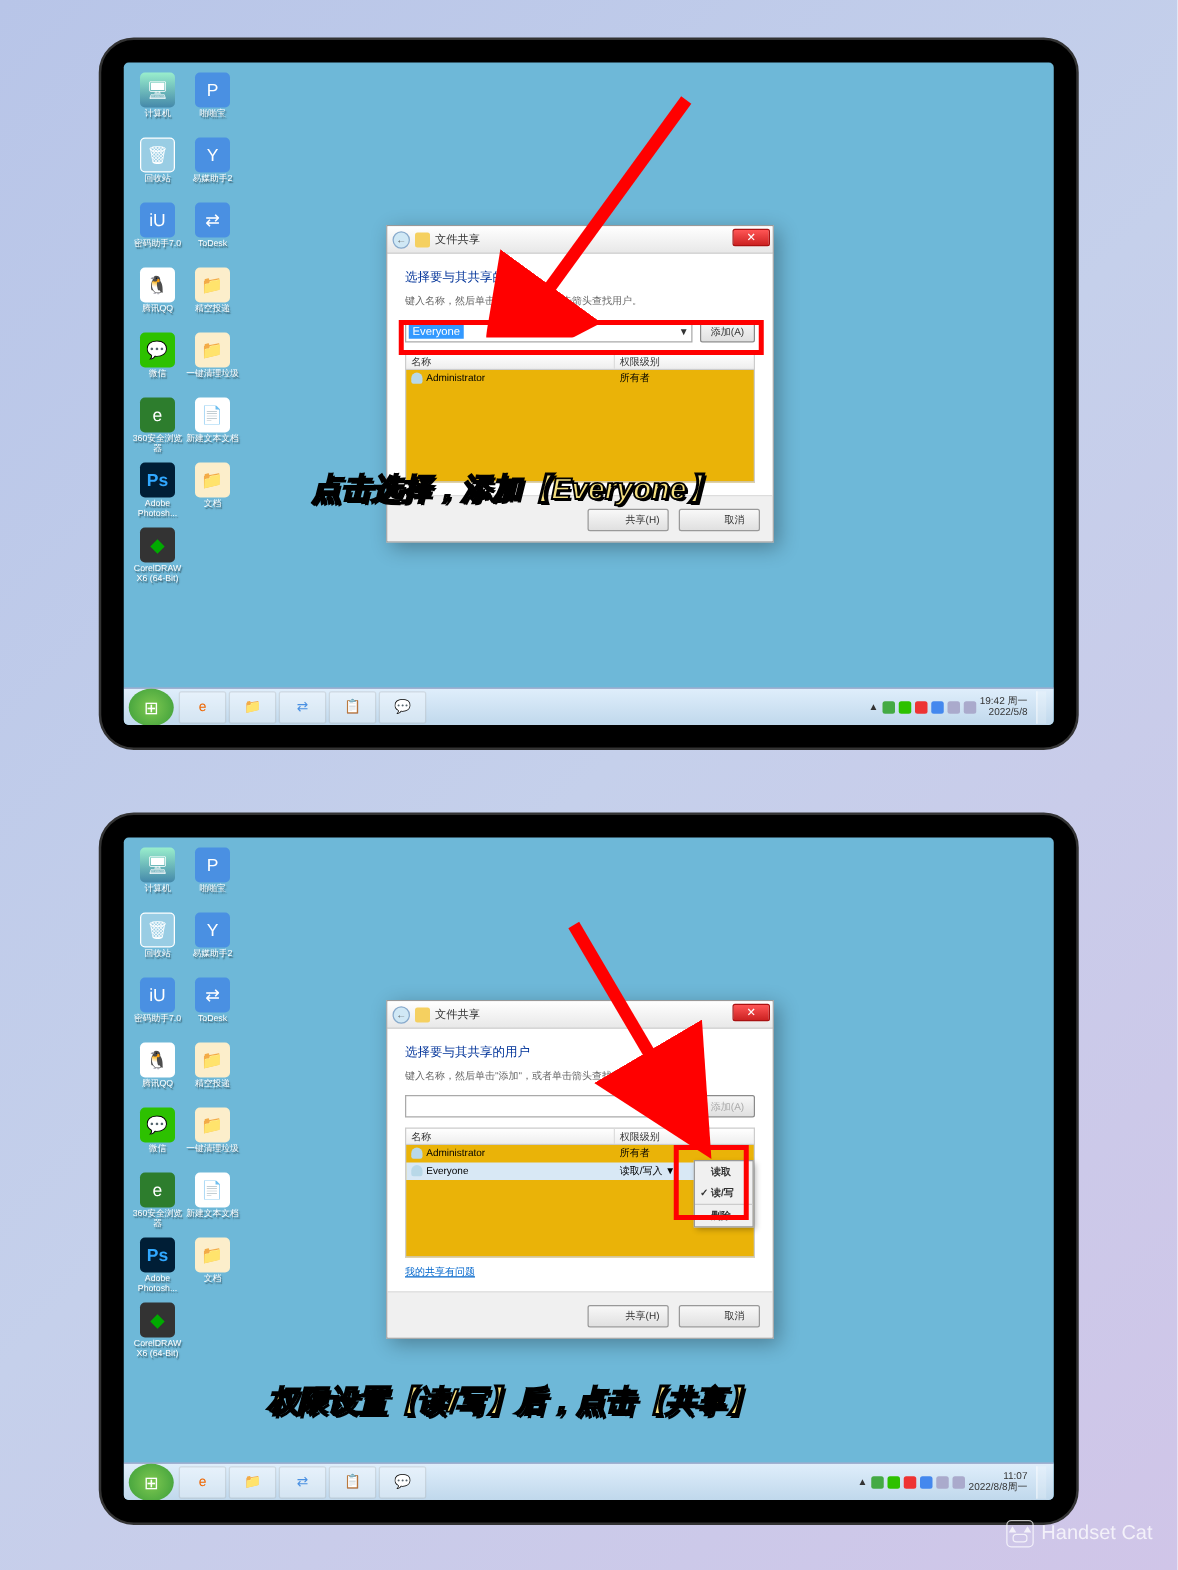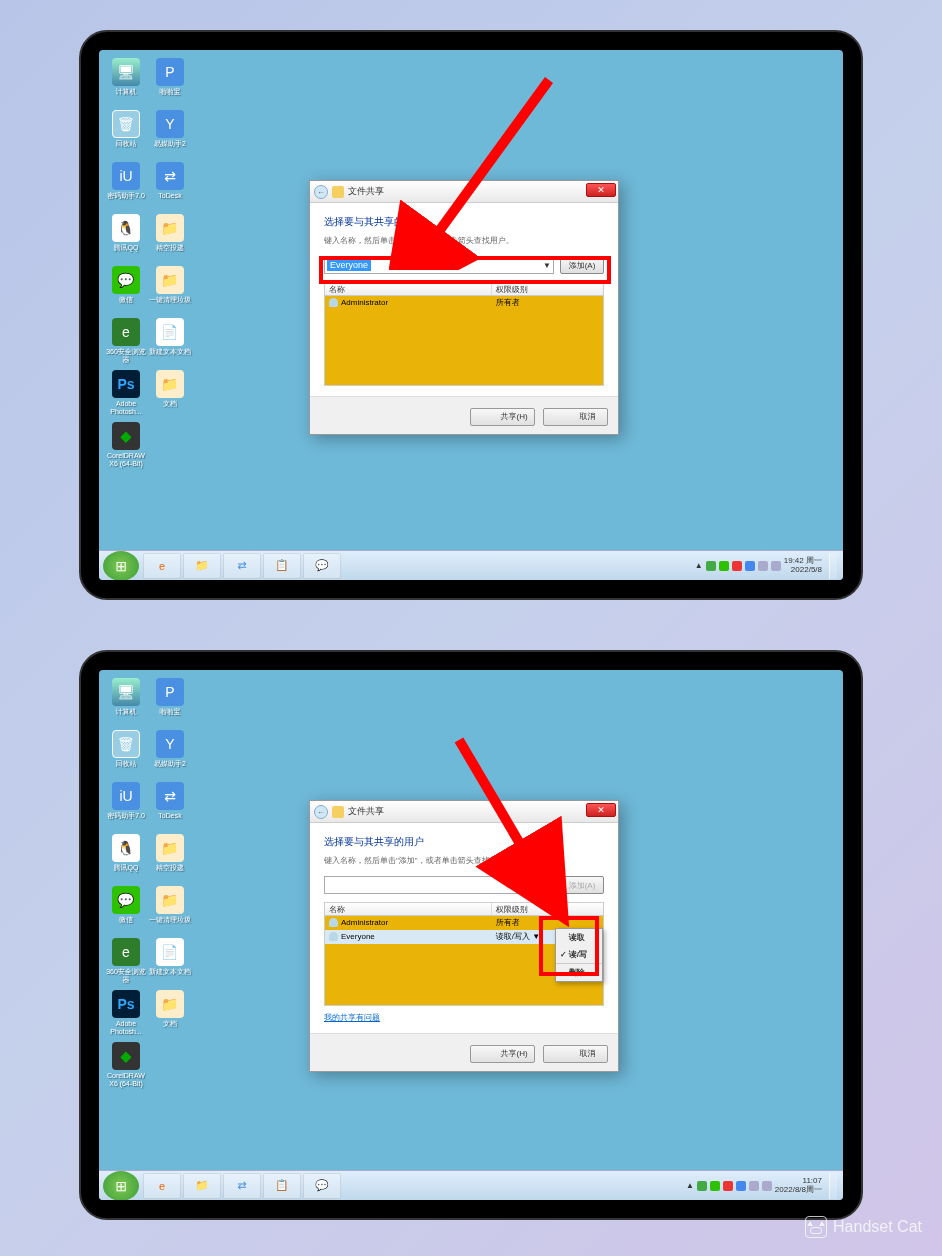--- a/index.html
+++ b/index.html
@@ -397,20 +397,21 @@
 
     <svg class="arrow" style="top:20px; left:290px; width:200px; height:200px;">
       <defs>
           <marker id="ah1" markerWidth="10" markerHeight="10" refX="2" refY="5" orient="auto">
             <polygon points="0,0 10,5 0,10" fill="#ff0000"></polygon>
           </marker>
         </defs>
       <line x1="160" y1="10" x2="40" y2="175" stroke="#ff0000" stroke-width="10" marker-end="url(#ah1)"></line>
     </svg>
 
+    <div class="caption" style="top:325px; left:150px;">点击选择，添加【Everyone】</div>
 
     <div class="taskbar">
       <div class="start-btn">⊞</div>
       <div class="task-item" style="color:#e60;">e</div>
       <div class="task-item">📁</div>
       <div class="task-item" style="color:#4a90e2;">⇄</div>
       <div class="task-item">📋</div>
       <div class="task-item">💬</div>
       <div class="tray">
         <span>▲</span>
@@ -482,20 +483,21 @@
 
     <svg class="arrow" style="top:60px; left:330px; width:200px; height:200px;">
       <defs>
           <marker id="ah2" markerWidth="10" markerHeight="10" refX="8" refY="5" orient="auto">
             <polygon points="0,0 10,5 0,10" fill="#ff0000"></polygon>
           </marker>
         </defs>
       <line x1="30" y1="10" x2="130" y2="180" stroke="#ff0000" stroke-width="10" marker-end="url(#ah2)"></line>
     </svg>
 
+    <div class="caption" style="top:435px; left:115px;">权限设置【读/写】后，点击【共享】</div>
 
     <div class="taskbar">
       <div class="start-btn">⊞</div>
       <div class="task-item" style="color:#e60;">e</div>
       <div class="task-item">📁</div>
       <div class="task-item" style="color:#4a90e2;">⇄</div>
       <div class="task-item">📋</div>
       <div class="task-item">💬</div>
       <div class="tray">
         <span>▲</span>

